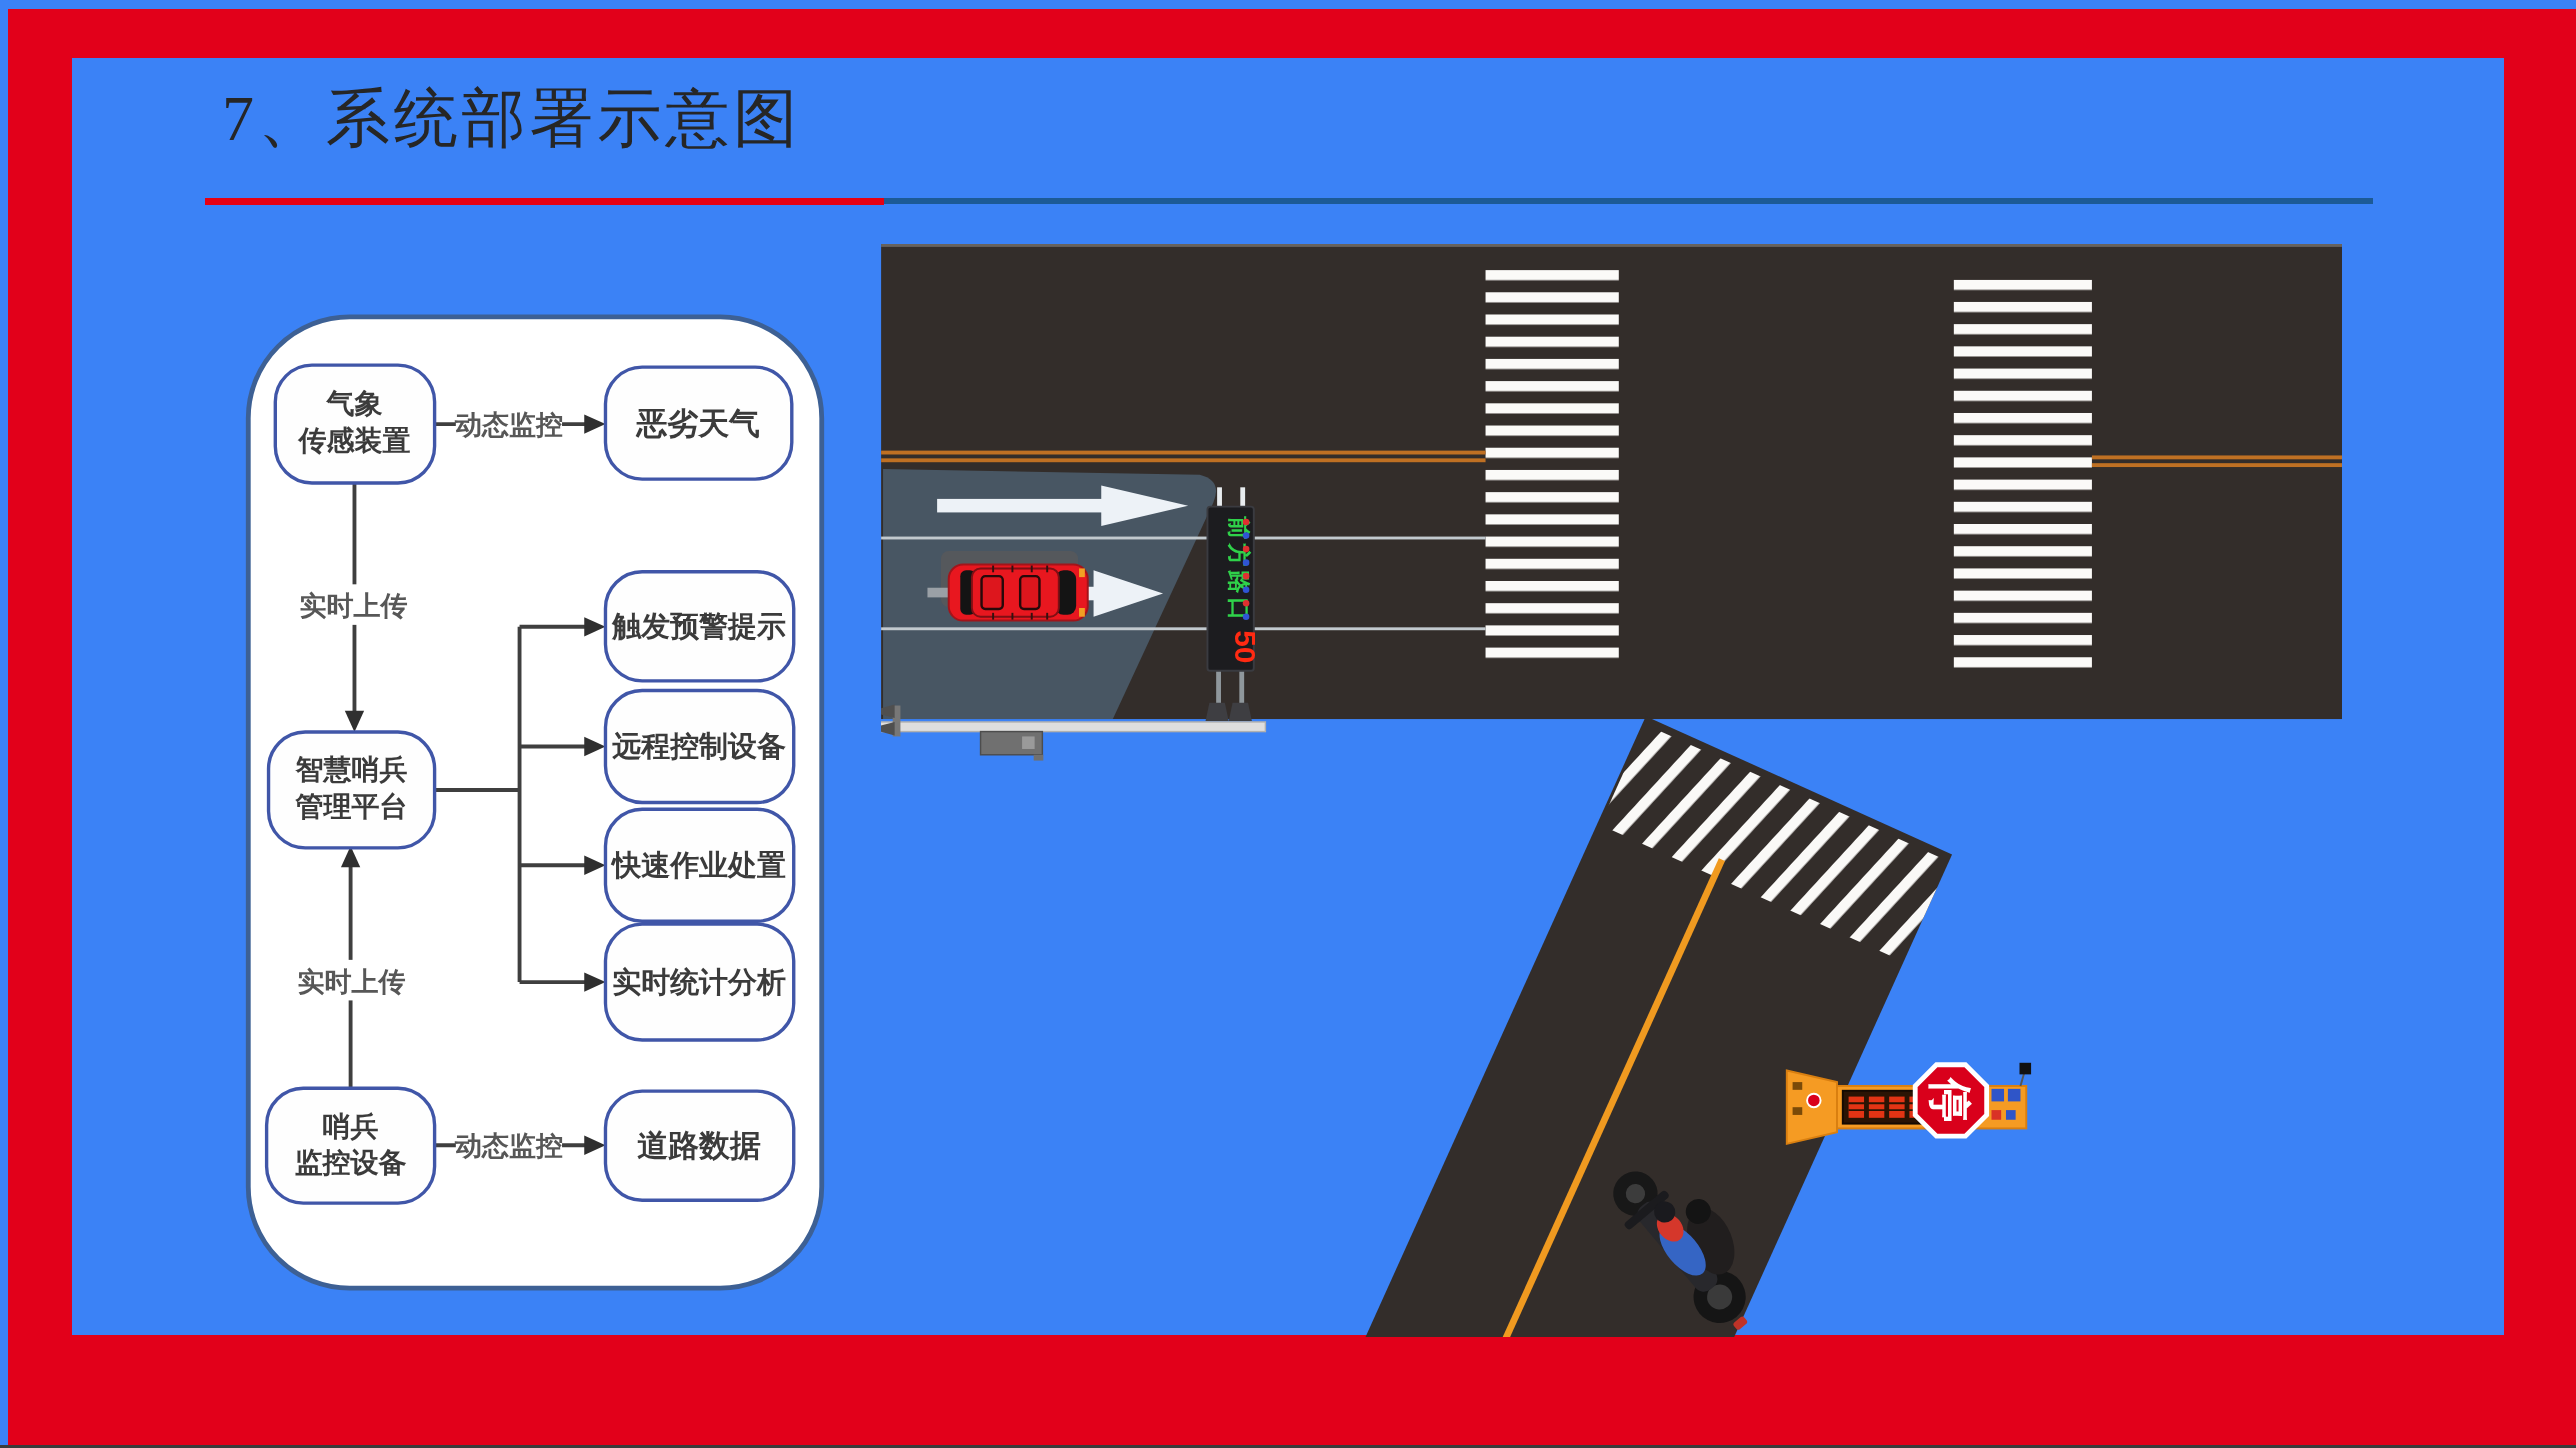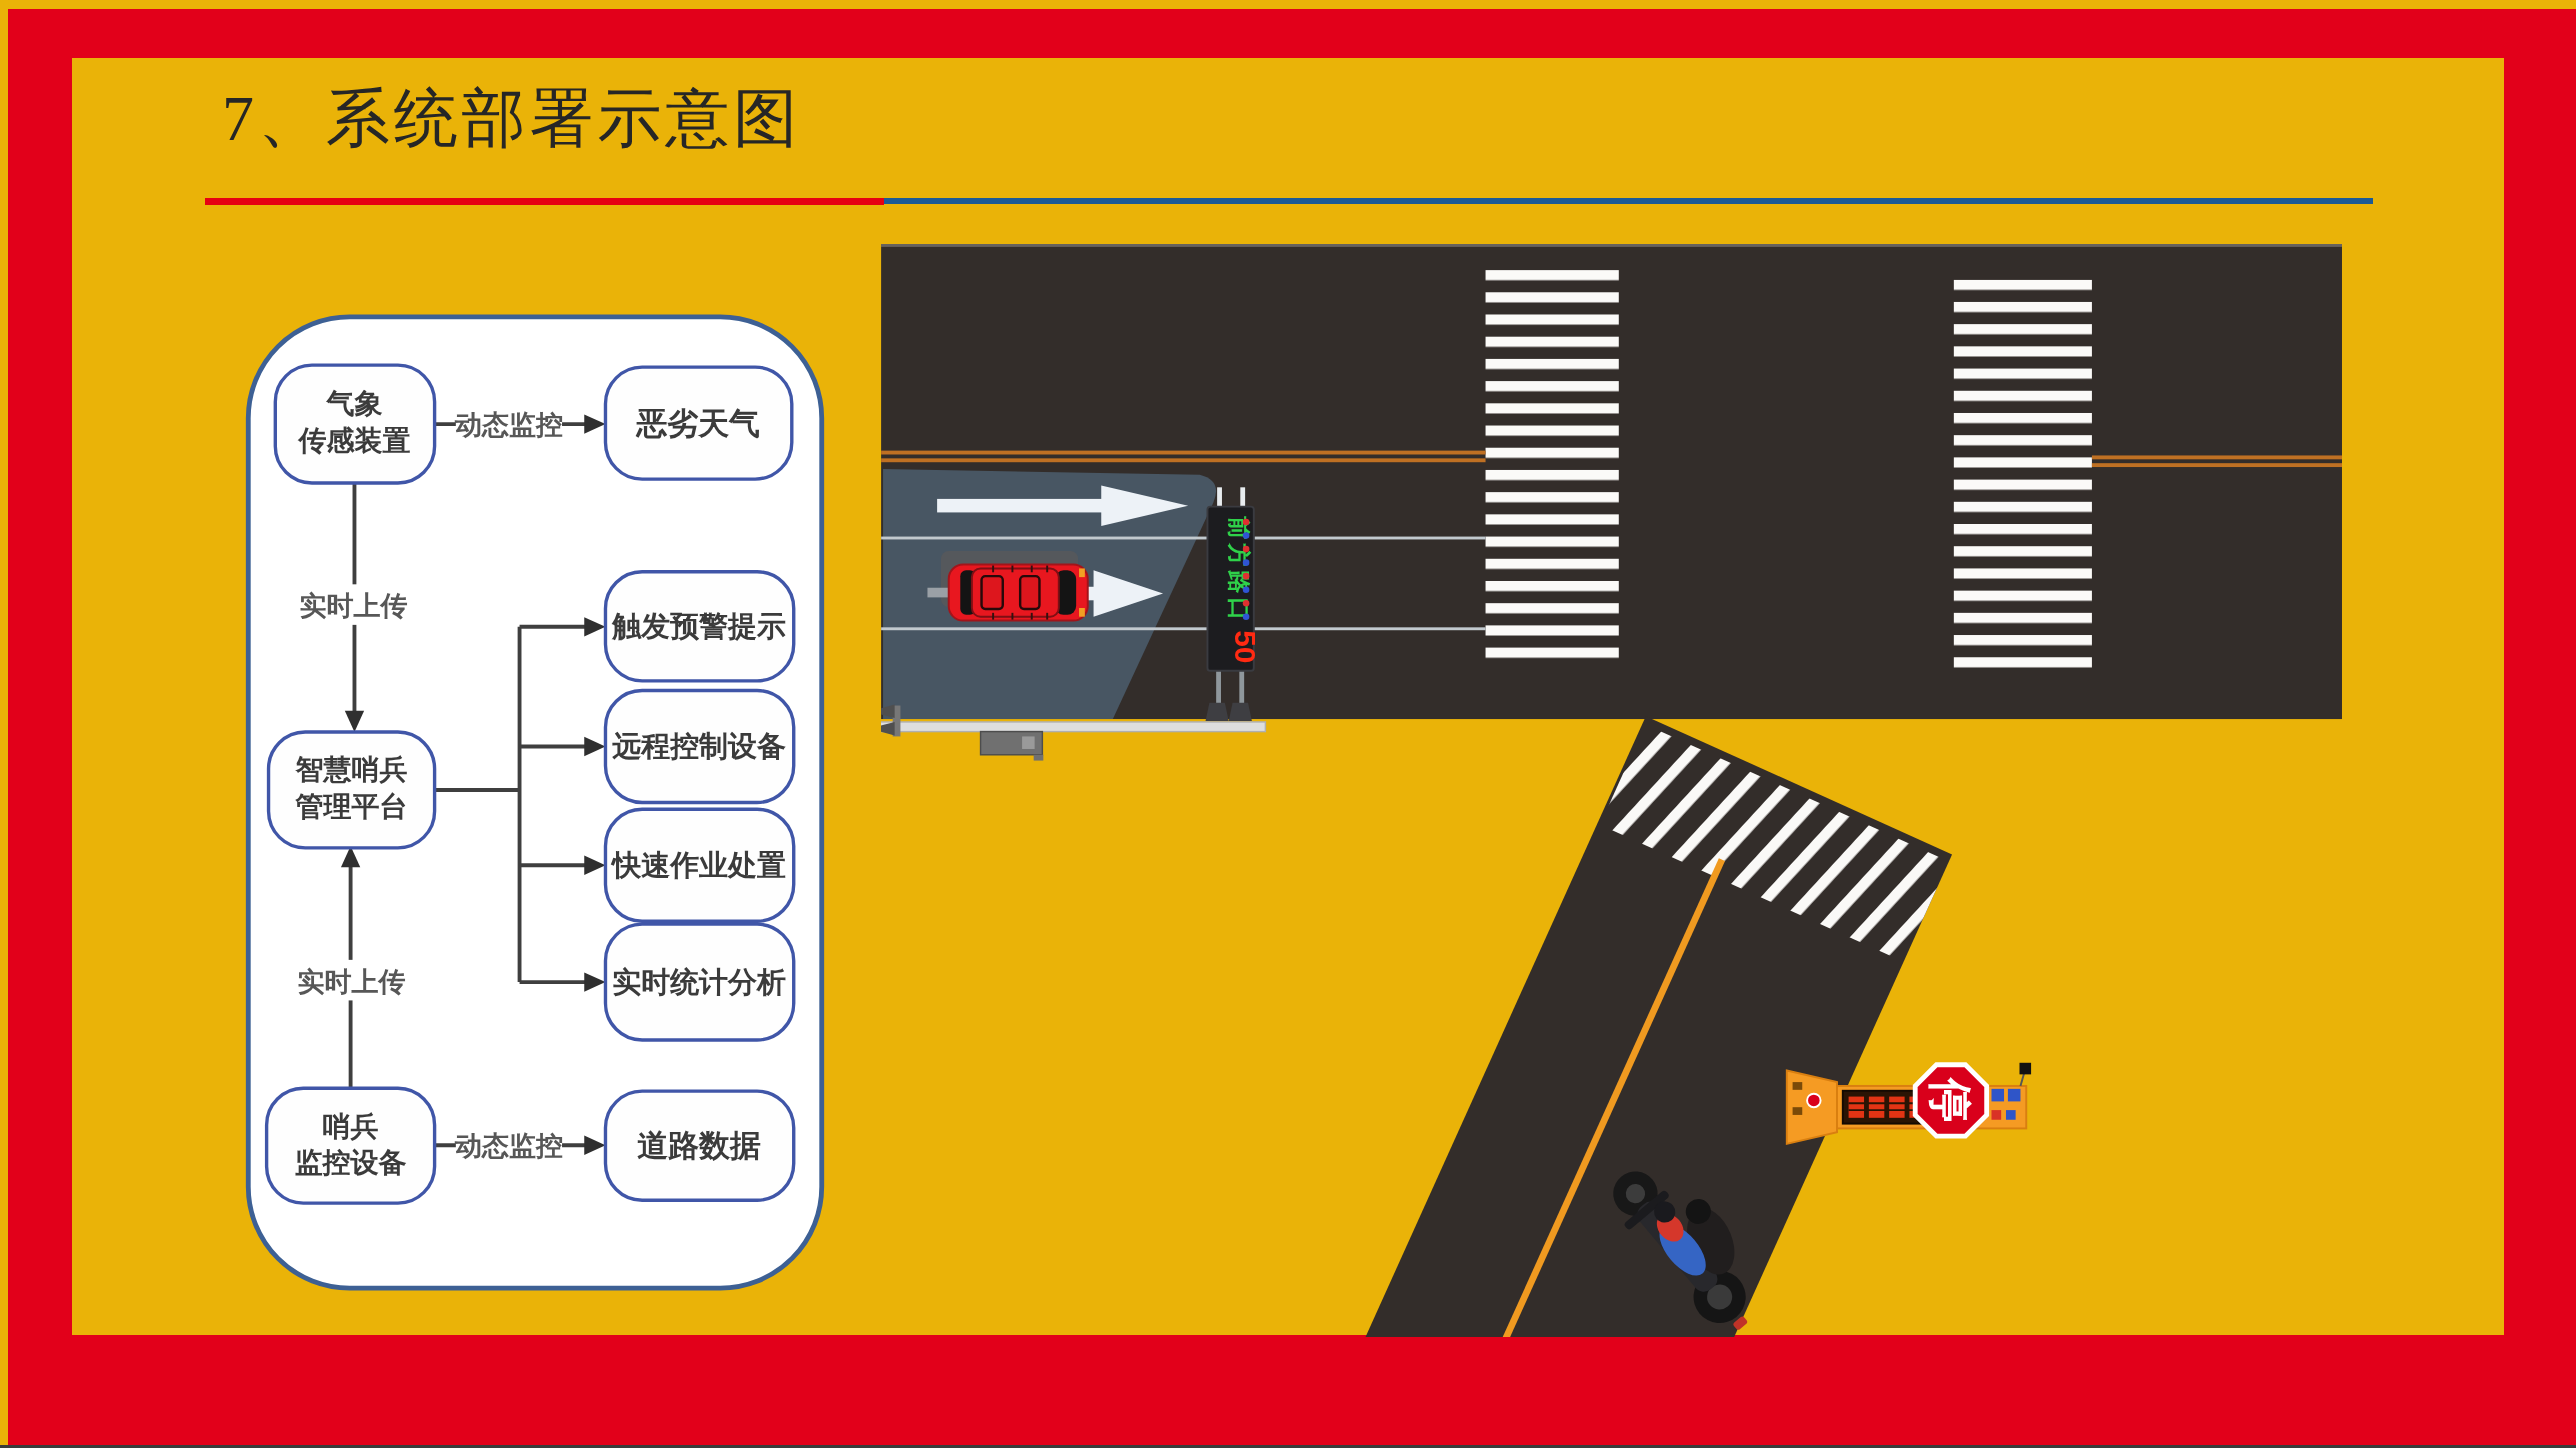--- a/index.html
+++ b/index.html
@@ -1,16 +1,16 @@
 <!DOCTYPE html>
 <html><head>
 <meta charset="utf-8">
 <style>
   html,body{margin:0;padding:0;background:#ffffff;}
-  .slide{position:relative;width:2576px;height:1449px;background:#eab308;overflow:hidden;
+  .slide{position:relative;width:2576px;height:1449px;background:#3b82f6;overflow:hidden;
          font-family:"Liberation Sans","DejaVu Sans",sans-serif;}
   
   .frame-band{position:absolute;background:#e2001a;}
   .band-top{left:7.7px;top:8.7px;right:0;height:49px;}
   .band-left{left:7.7px;top:8.7px;width:64px;bottom:0;}
   .band-right{left:2504px;top:8.7px;width:72px;bottom:0;}
   .band-bottom{left:7.7px;top:1335px;right:0;height:114px;}
   .edge-line{position:absolute;left:0;top:1445px;width:2576px;height:3.9px;background:#3b3b3b;}
   
   .page-title{position:absolute;left:222px;top:75px;width:1352px;

